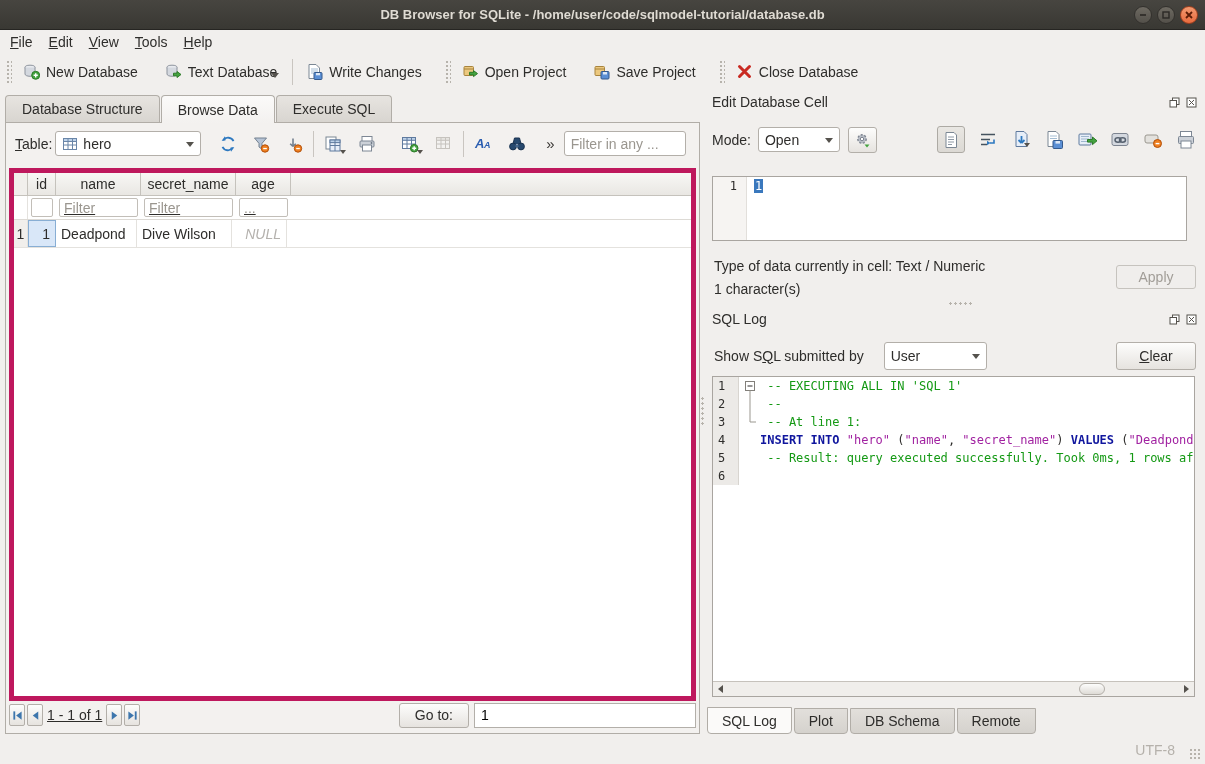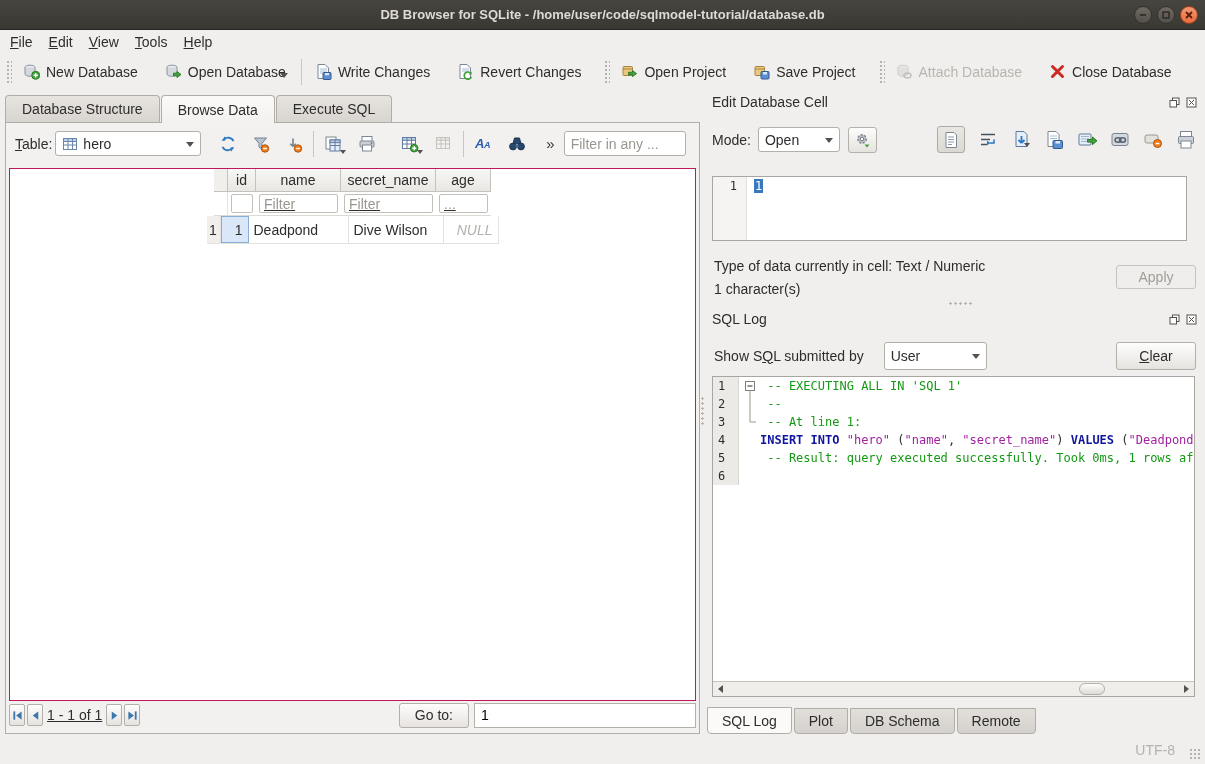--- a/index.html
+++ b/index.html
@@ -40,21 +40,21 @@
 .combo { background:#fff; border:1px solid #b3afa9; border-radius:3px; display:flex; align-items:center; padding:0 6px; height:25px; }
 .combo .arrow { width:0; height:0; border:4px solid transparent; border-top:5px solid #55524d; margin-left:auto; margin-top:5px; }
 .ibtn { width:28px; height:27px; display:flex; align-items:center; justify-content:center; position:relative; }
 .ibtn .icon { width:18px; height:18px; }
 .mini-dd { position:absolute; right:1px; bottom:0px; width:0; height:0; border:3px solid transparent; border-top:4px solid #55524d; }
 .chev { color:#3a3835; font-size:15px; padding:0 3px; margin-left:12px; }
 .filter-any { width:122px; height:25px; border:1px solid #b3afa9; border-radius:3px; background:#fff; color:#9a968f; font-family:"Liberation Sans",sans-serif; font-size:14px; padding:0 6px; outline:none; margin-left:6px; }
 input::placeholder { color:#9a968f; opacity:1; }
 
 
-.grid { position:absolute; left:3px; top:45px; width:687px; height:533px; background:#fff; border:1px solid #be185d; overflow:hidden; display:flex; flex-direction:column;align-items:center; }
+.grid { position:absolute; left:3px; top:45px; width:687px; height:533px; background:#fff; border:5px solid #be185d; overflow:hidden; display:flex; flex-direction:column; }
 .grow { display:flex; }
 .ghead { height:23px; background:linear-gradient(#f8f7f5,#e9e7e3); border-bottom:1px solid #c5c2bc; }
 .ghead .cell { display:flex; align-items:center; justify-content:center; border-right:1px solid #c5c2bc; }
 .ghead .cell.fill { border-right:none; flex:1; }
 .gfilter { height:24px; border-bottom:1px solid #dddad5; }
 .gfilter .fcell { display:flex;text-decoration:underline; }
 .finput { flex:1; margin:2px 3px; border:1px solid #c2beb8; border-radius:2px; background:#fff; font-family:"Liberation Sans",sans-serif; font-size:14px; color:#2e2d2b; padding:0 4px; min-width:0; outline:none; }
 .gdata { height:28px; border-bottom:1px solid #e4e2de; }
 .gdata .cell { display:flex; align-items:center; padding:0 5px; border-right:1px solid #e4e2de; }
 .gutter { background:#f1efec; border-right:1px solid #c5c2bc; display:flex; align-items:center; justify-content:center; }
@@ -169,46 +169,35 @@
     <span class="lbl">New Database</span>
   </div>
   <div class="tbtn" style="margin-right:0">
     <span class="icon">
         <svg viewBox="0 0 17 17">
           <ellipse cx="7" cy="4.5" rx="5" ry="2.3" fill="#e8eaee" stroke="#8d939d"></ellipse>
           <path d="M2 4.5v6.5c0 1.3 2.2 2.3 5 2.3s5-1 5-2.3V4.5" fill="#d4d8df" stroke="#8d939d"></path>
           <path d="M8.5 10.2h3.5v-1.7l4 3-4 3v-1.7H8.5z" fill="#44a340" stroke="#2c7a28"></path>
         </svg>
       </span>
-    <span class="lbl">Open Database</span>
+    <span class="lbl">Text Database</span>
   </div>
   <div class="dd-arrow"></div>
   <div class="tsep"></div>
   <div class="tbtn">
     <span class="icon">
         <svg viewBox="0 0 17 17">
           <path d="M3 1.5h7l3.5 3.5v10.5H3z" fill="#fff" stroke="#7b8794"></path>
           <path d="M5 6h7M5 8h7M5 10h4" stroke="#a5bdd3" stroke-width="1"></path>
           <rect x="8" y="9.5" width="8" height="7" rx="1" fill="#5b8fd4" stroke="#34598c"></rect>
           <rect x="10" y="10" width="4" height="2.3" fill="#dce7f5"></rect>
         </svg>
       </span>
     <span class="lbl">Write Changes</span>
   </div>
-  <div class="tbtn">
-    <span class="icon">
-        <svg viewBox="0 0 17 17">
-          <path d="M3 1.5h7l3.5 3.5v10.5H3z" fill="#fff" stroke="#7b8794"></path>
-          <path d="M5 6h7M5 8h7" stroke="#a5bdd3" stroke-width="1"></path>
-          <path d="M13.8 10.5a3.6 3.6 0 1 0 .5 3.2" fill="none" stroke="#3fa03c" stroke-width="1.7"></path>
-          <path d="M14.6 8.6v3h-3z" fill="#3fa03c"></path>
-        </svg>
-      </span>
-    <span class="lbl">Revert Changes</span>
-  </div>
   <div class="handle"></div>
   <div class="tbtn">
     <span class="icon">
         <svg viewBox="0 0 17 17">
           <rect x="2" y="3.5" width="9.5" height="9" rx="1" fill="#ecc87e" stroke="#a8843e"></rect>
           <path d="M2 6h9.5" stroke="#a8843e"></path>
           <path d="M7.5 9.3h4v-1.7l4 3-4 3v-1.7h-4z" fill="#44a340" stroke="#2c7a28"></path>
         </svg>
       </span>
     <span class="lbl">Open Project</span>
@@ -218,30 +207,20 @@
         <svg viewBox="0 0 17 17">
           <rect x="2" y="3.5" width="9.5" height="9" rx="1" fill="#ecc87e" stroke="#a8843e"></rect>
           <path d="M2 6h9.5" stroke="#a8843e"></path>
           <rect x="8" y="8.5" width="8" height="7.5" rx="1" fill="#5b8fd4" stroke="#34598c"></rect>
           <rect x="10" y="9" width="4" height="2.5" fill="#dce7f5"></rect>
         </svg>
       </span>
     <span class="lbl">Save Project</span>
   </div>
   <div class="handle"></div>
-  <div class="tbtn disabled">
-    <span class="icon">
-        <svg viewBox="0 0 17 17" opacity="0.45">
-          <ellipse cx="7" cy="4.5" rx="5" ry="2.3" fill="#dcdcda" stroke="#a5a39e"></ellipse>
-          <path d="M2 4.5v6.5c0 1.3 2.2 2.3 5 2.3s5-1 5-2.3V4.5" fill="#d0cfcc" stroke="#a5a39e"></path>
-          <ellipse cx="11.5" cy="12.5" rx="3.5" ry="2.4" fill="none" stroke="#8b8984" stroke-width="1.5"></ellipse>
-        </svg>
-      </span>
-    <span class="lbl">Attach Database</span>
-  </div>
   <div class="tbtn">
     <span class="icon">
         <svg viewBox="0 0 17 17">
           <path d="M3.5 3.5l10 10M13.5 3.5l-10 10" stroke="#c92a22" stroke-width="3" stroke-linecap="round"></path>
         </svg>
       </span>
     <span class="lbl">Close Database</span>
   </div>
 </div>
 
@@ -397,21 +376,21 @@
           <input class="finput" placeholder="..." style="">
         </div>
     </div>
     <div class="grow gdata">
       <div class="cell gutter" style="width:14px;padding:0">
           <span>1</span>
         </div>
       <div class="cell cid sel" style="width:28px">
           <span>1</span>
         </div>
-      <div class="cell" style="width:100px">
+      <div class="cell" style="width:81px">
           <span>Deadpond</span>
         </div>
       <div class="cell" style="width:95px">
           <span>Dive Wilson</span>
         </div>
       <div class="cell cnull" style="width:55px">
           <span>NULL</span>
         </div>
     </div>
   </div>

